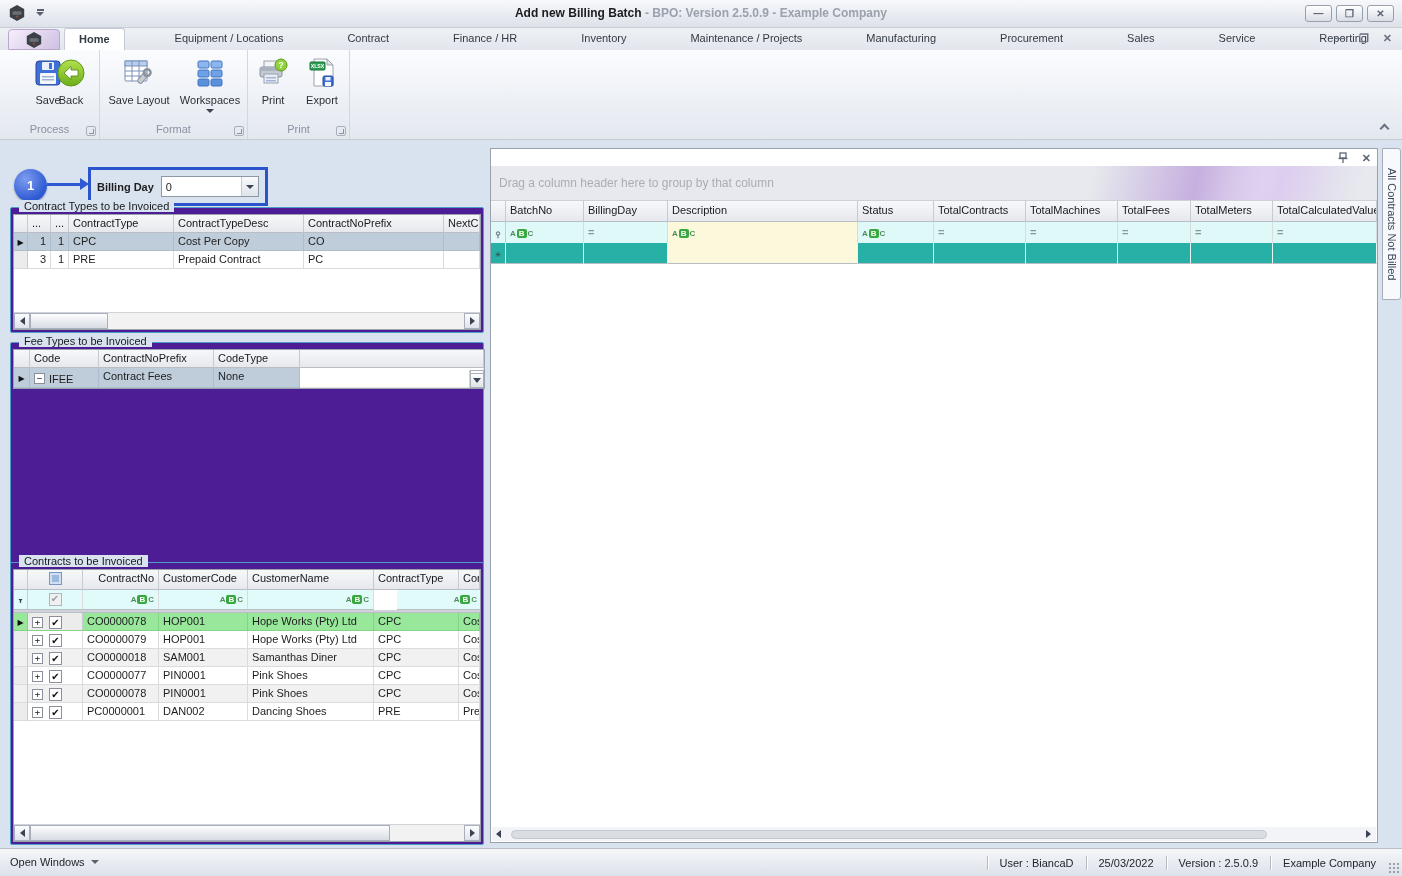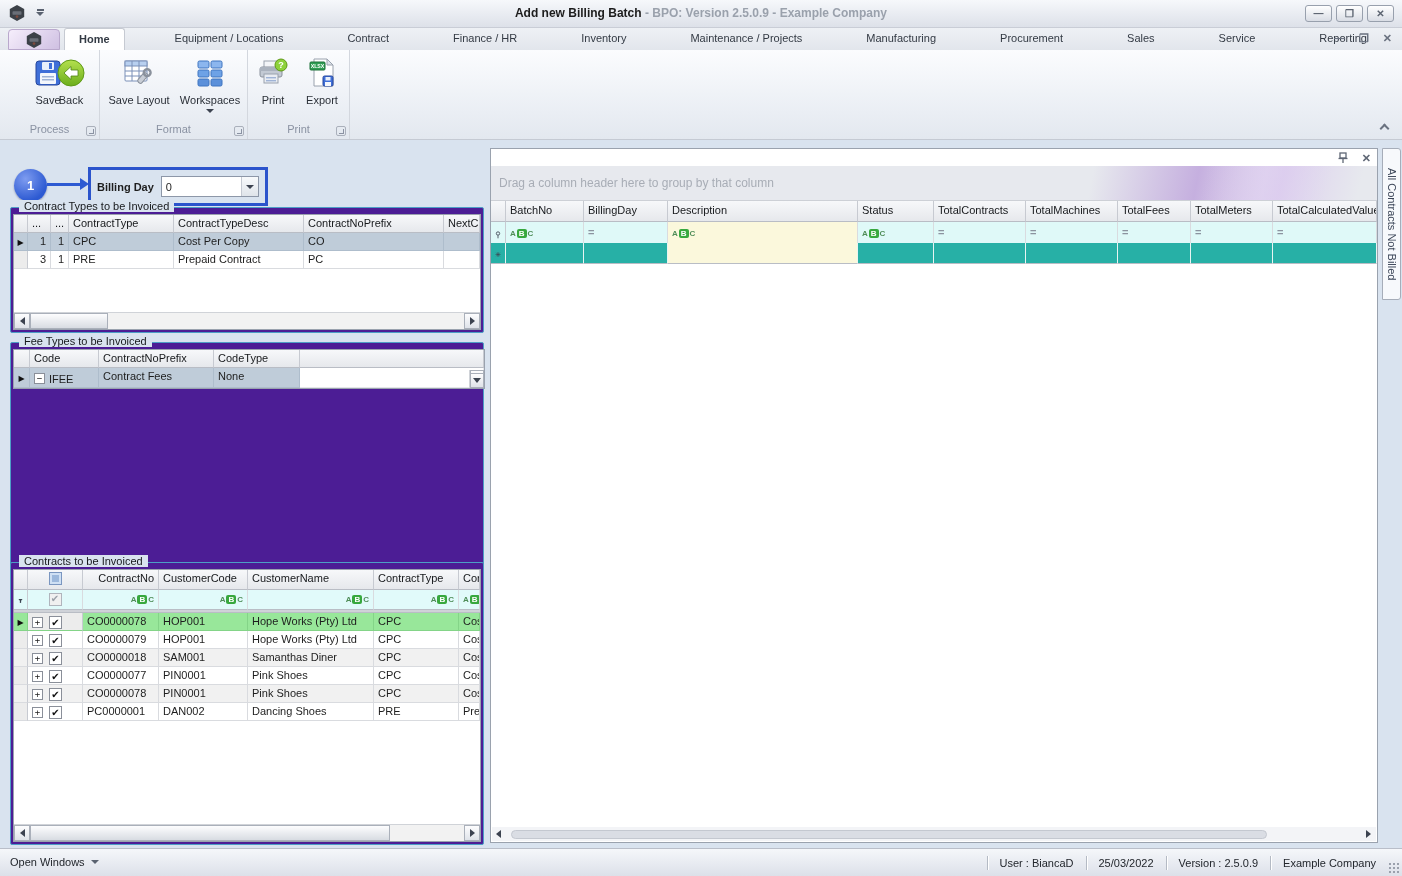--- a/index.html
+++ b/index.html
@@ -418,21 +418,21 @@
         <div class="grow filterrow" style="height:20px;">
           <div class="gcell gind" style="width:14px;">
               <svg width="10" height="10" viewBox="0 0 12 12">
                 <path d="M1,1 H11 L7.5,5.5 V10 L4.5,11 V5.5 Z" fill="#3c4350"></path>
               </svg>
             </div>
           <div class="gcell" style="width:55px; text-align:center;"><span class="cb gray">✔</span></div>
           <div class="gcell" style="width:76px;"><span class="abc">A<span class="b">B</span>C</span></div>
           <div class="gcell" style="width:89px;"><span class="abc">A<span class="b">B</span>C</span></div>
           <div class="gcell" style="width:126px;"><span class="abc">A<span class="b">B</span>C</span></div>
-          <div class="gcell" style="width:85px;"><span class="abc">A<span class="b">B</span>C</span></div>
+          <div class="gcell" style="width:85px;margin-left:23px;"><span class="abc">A<span class="b">B</span>C</span></div>
           <div class="gcell" style="flex:1;"><span class="abc">A<span class="b">B</span>C</span></div>
         </div>
         <div style="height:3px; background:#cfd2d8; border-bottom:1px solid #b9bdc5;"></div>
 
         <div class="grow rowgreen">
           <div class="gcell gind" style="width:14px;">
               <span class="arrow-ind">▶</span>
             </div>
           <div class="gcell" style="width:55px; display:flex; gap:6px; align-items:center; background:#ececec; border-right:1px solid #c7cad1;">
               <span class="expander">+</span>

